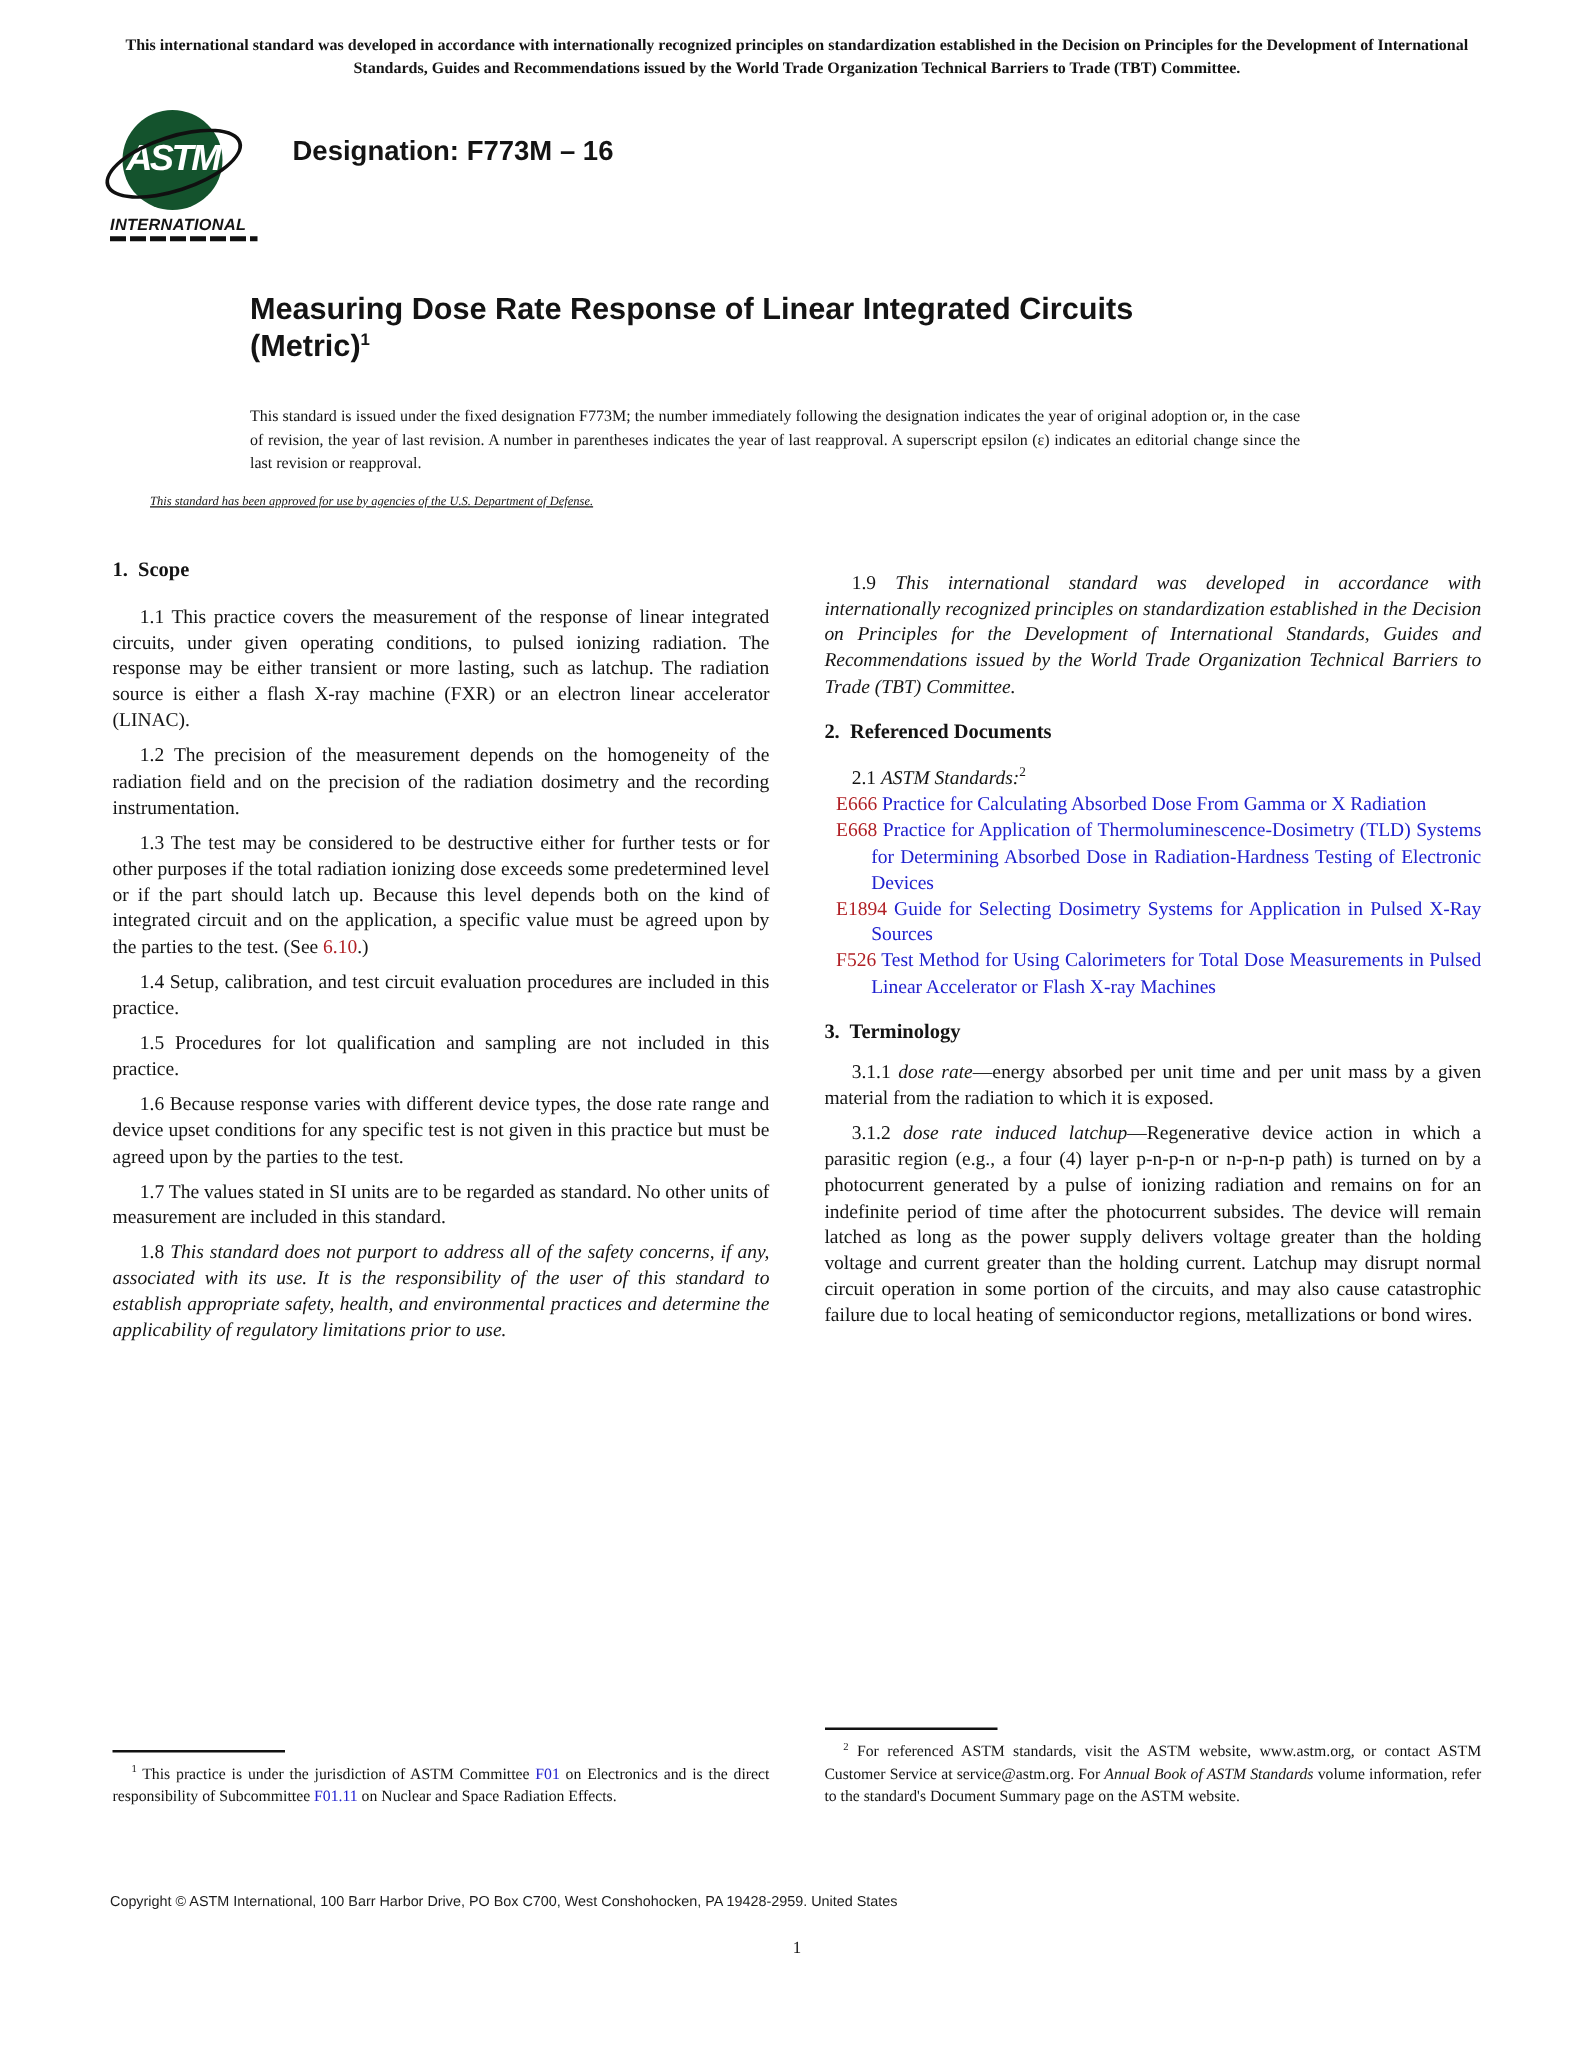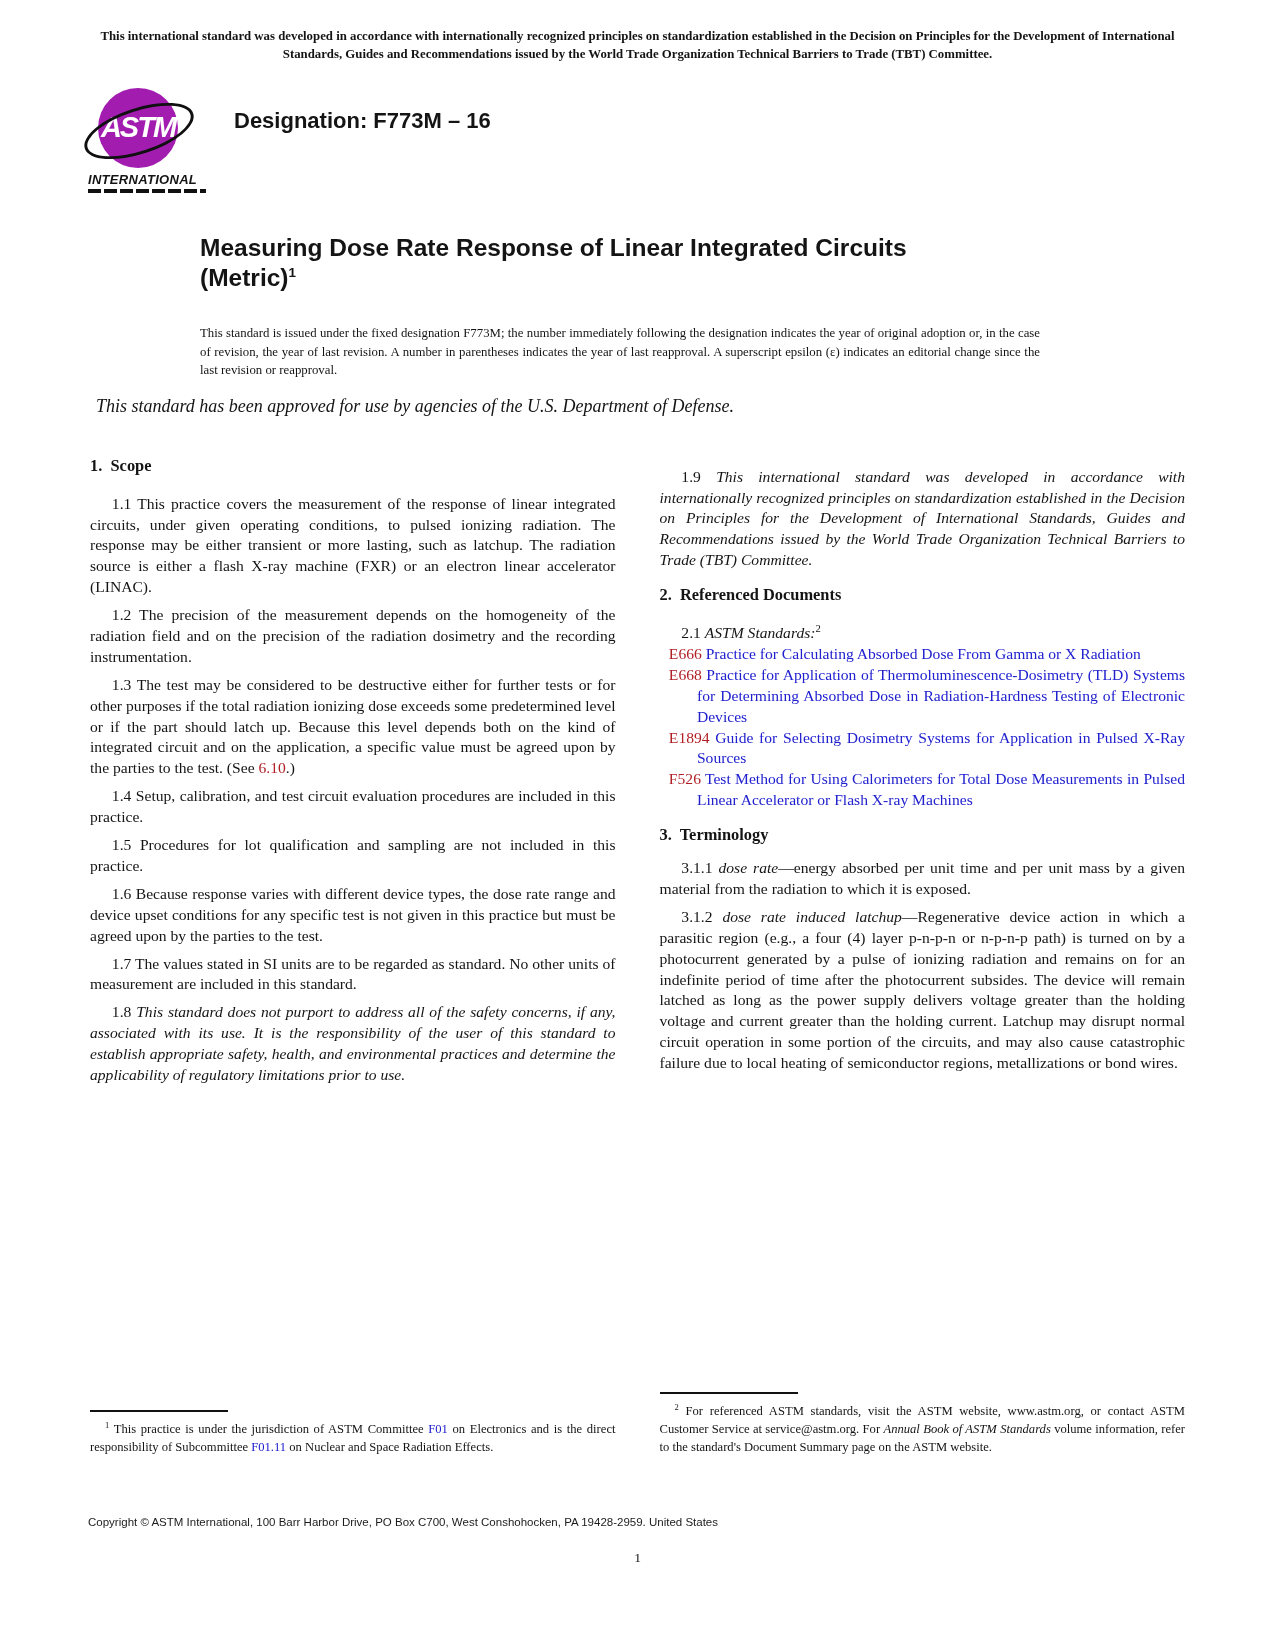--- a/index.html
+++ b/index.html
@@ -10,21 +10,21 @@
   }
   .top-notice{
     margin:28px 92px 0 92px;
     font-weight:bold;font-size:12.8px;line-height:1.4;
     text-align:center;
   }
   .masthead{display:flex;align-items:flex-start;margin:24px 0 0 88px;}
   .logo{width:120px;}
   .logo-circle{
     position:relative;width:80px;height:80px;margin-left:10px;
-    background:#a21caf;border-radius:50%;
+    background:#14532d;border-radius:50%;
     display:flex;align-items:center;justify-content:center;
   }
   .logo-circle .orbit{
     position:absolute;left:-16px;top:20px;width:108px;height:40px;
     border:3px solid #101010;border-radius:50%;
     transform:rotate(-18deg);pointer-events:none;
   }
   .logo-circle .logo-text{
     color:#ffffff;font-family:"Liberation Sans",sans-serif;
     font-weight:bold;font-style:italic;font-size:29px;letter-spacing:-2px;
@@ -42,21 +42,21 @@
     margin:20px 0 0 26px;
     font-family:"Liberation Sans",sans-serif;font-weight:bold;font-size:22px;
   }
   .title-block{margin:40px 135px 0 200px;font-family:"Liberation Sans",sans-serif;font-weight:bold;}
   .kicker{font-size:20px;line-height:1.2;}
   .doc-title{font-size:24.5px;line-height:1.25;max-width:760px;margin-top:0;}
   .doc-title .sup{font-size:0.55em;vertical-align:super;line-height:0;}
   .issuance{
     margin:30px 235px 0 200px;font-size:12.8px;line-height:1.45;text-align:justify;
   }
-  .dod-note{margin:16px 235px 0 96px;font-size:18px;font-style:italic;}
+  .dod-note{margin:16px 235px 0 120px;font-size:10px;font-style:italic;text-decoration:underline;}
   .columns{
     display:flex;gap:44px;margin:38px 90px 0 90px;min-height:1002px;
   }
   .col{
     flex:1;display:flex;flex-direction:column;
     font-size:15.6px;line-height:1.34;text-align:justify;
   }
   .col h2{
     font-size:16.4px;font-weight:bold;margin:13px 0 5px 0;
     text-align:left;white-space:pre-wrap;font-family:"Liberation Serif",serif;

